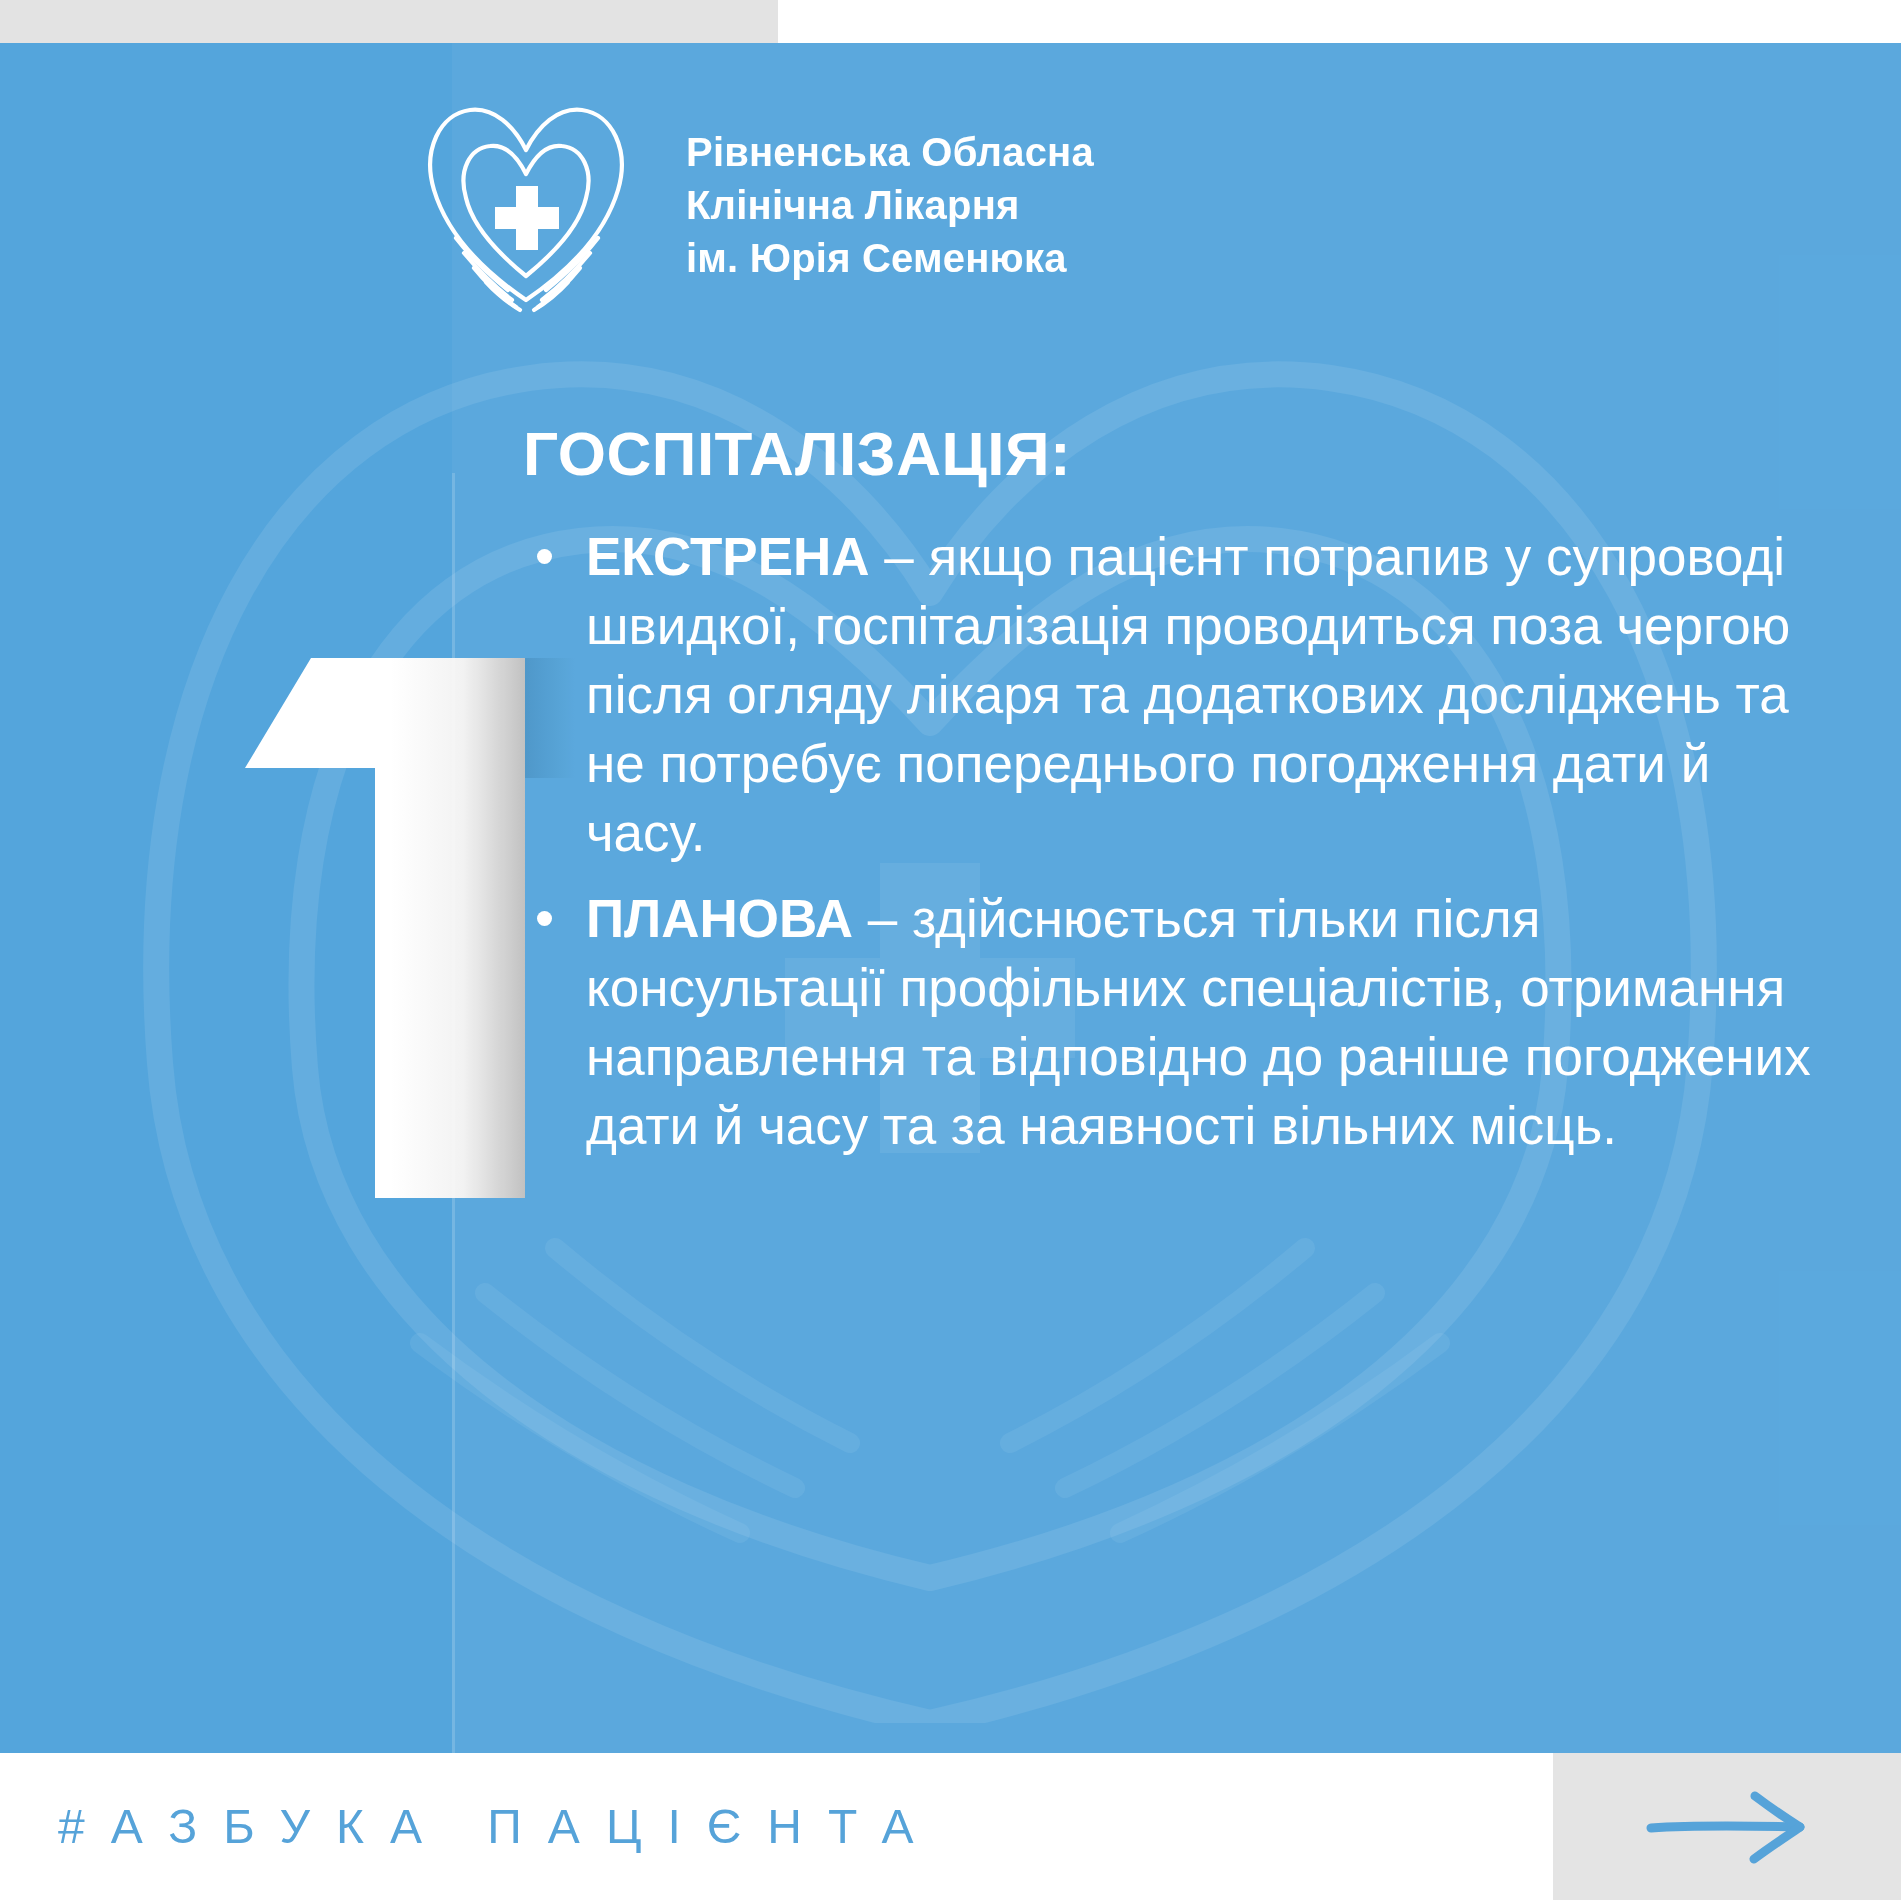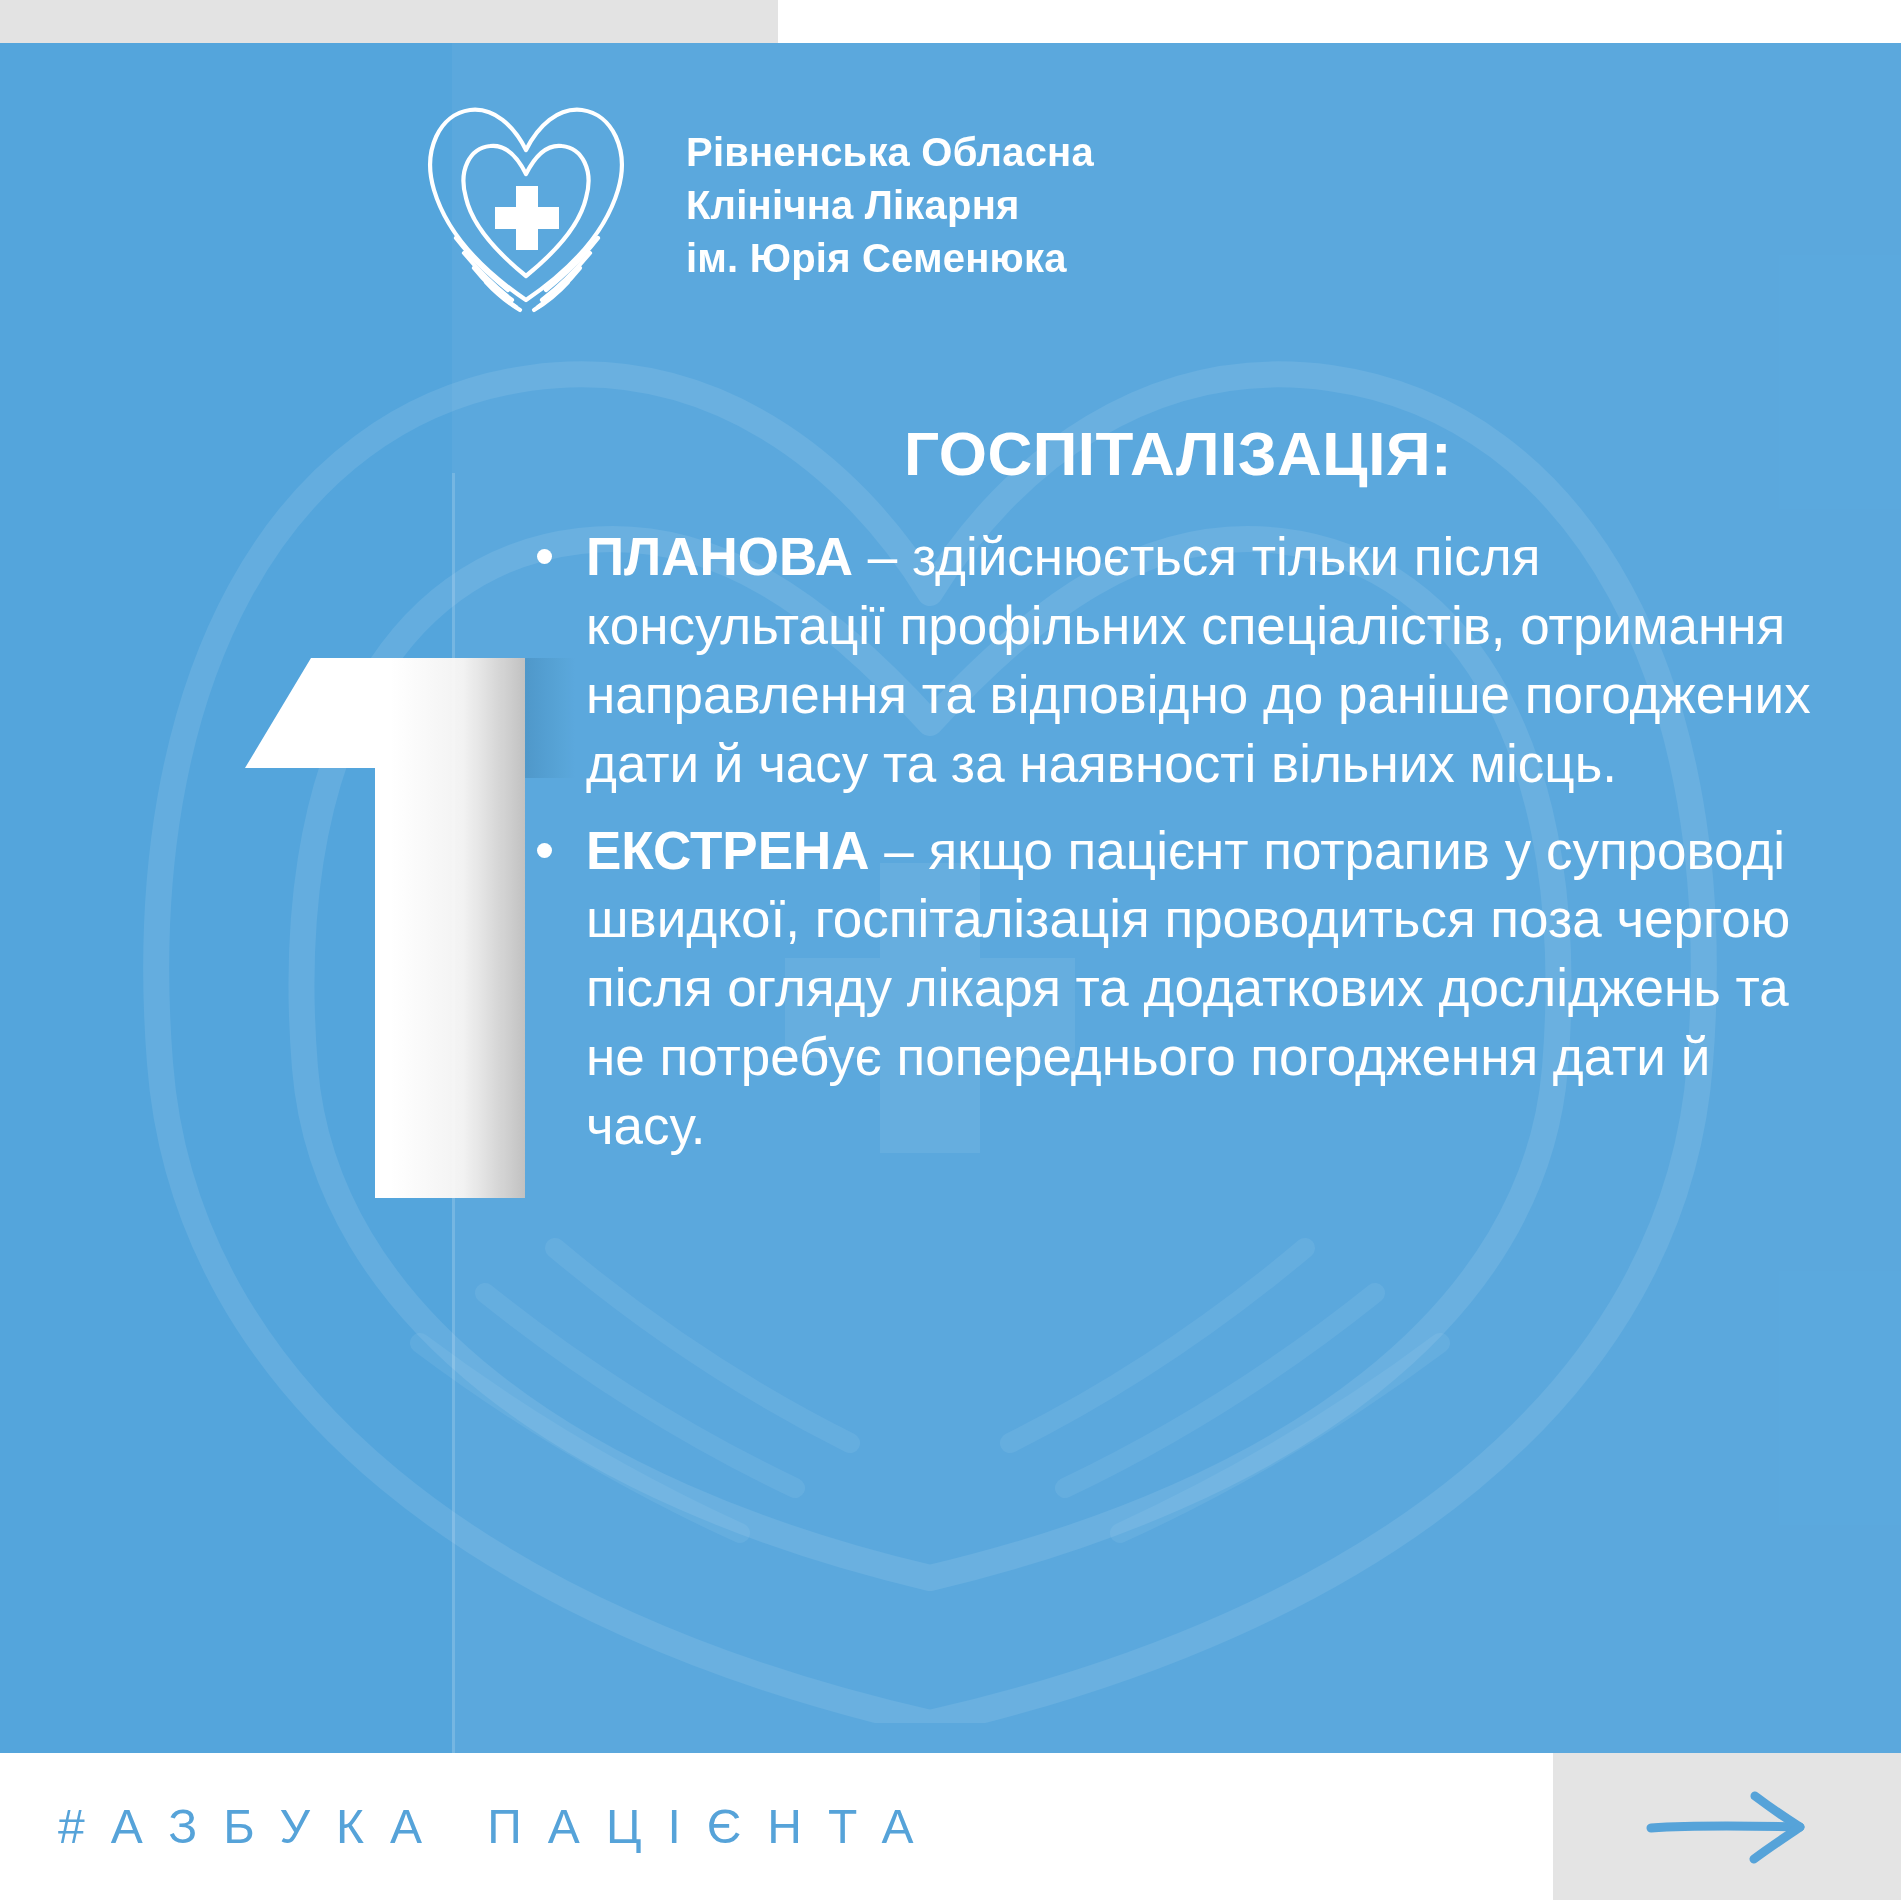--- a/index.html
+++ b/index.html
@@ -121,21 +121,20 @@
     left: 523px;
     top: 375px;
     width: 1310px;
   }
   .content-heading {
     color: #ffffff;
     font-size: 62px;
     font-weight: bold;
     letter-spacing: 0.5px;
     margin: 0 0 34px 0;
-    text-align: center;
   }
   .bullet-list {
     list-style: none;
     margin: 0;
     padding: 0;
   }
   .bullet-item {
     position: relative;
     color: #ffffff;
     font-size: 53px;
@@ -276,25 +275,25 @@
       <div class="brand-name">Рівненська Обласна
 Клінічна Лікарня
 ім. Юрія Семенюка</div>
     </div>
 
     <div class="content">
       <h1 class="content-heading">ГОСПІТАЛІЗАЦІЯ:</h1>
       <ul class="bullet-list">
         <li class="bullet-item">
           <span class="bullet-dot"></span>
-          <span class="bullet-term">ПЛАНОВА</span><span class="bullet-text"> – здійснюється тільки після консультації профільних спеціалістів, отримання направлення та відповідно до раніше погоджених дати й часу та за наявності вільних місць.</span>
+          <span class="bullet-term">ЕКСТРЕНА</span><span class="bullet-text"> – якщо пацієнт потрапив у супроводі швидкої, госпіталізація проводиться поза чергою після огляду лікаря та додаткових досліджень та не потребує попереднього погодження дати й часу.</span>
         </li>
         <li class="bullet-item">
           <span class="bullet-dot"></span>
-          <span class="bullet-term">ЕКСТРЕНА</span><span class="bullet-text"> – якщо пацієнт потрапив у супроводі швидкої, госпіталізація проводиться поза чергою після огляду лікаря та додаткових досліджень та не потребує попереднього погодження дати й часу.</span>
+          <span class="bullet-term">ПЛАНОВА</span><span class="bullet-text"> – здійснюється тільки після консультації профільних спеціалістів, отримання направлення та відповідно до раніше погоджених дати й часу та за наявності вільних місць.</span>
         </li>
       </ul>
     </div>
 
   </div>
 
   <div class="bottom-bar">
     <div class="hashtag">#АЗБУКА ПАЦІЄНТА</div>
     <div class="next-panel">
       <svg class="next-arrow" viewBox="0 0 180 80" fill="none">

